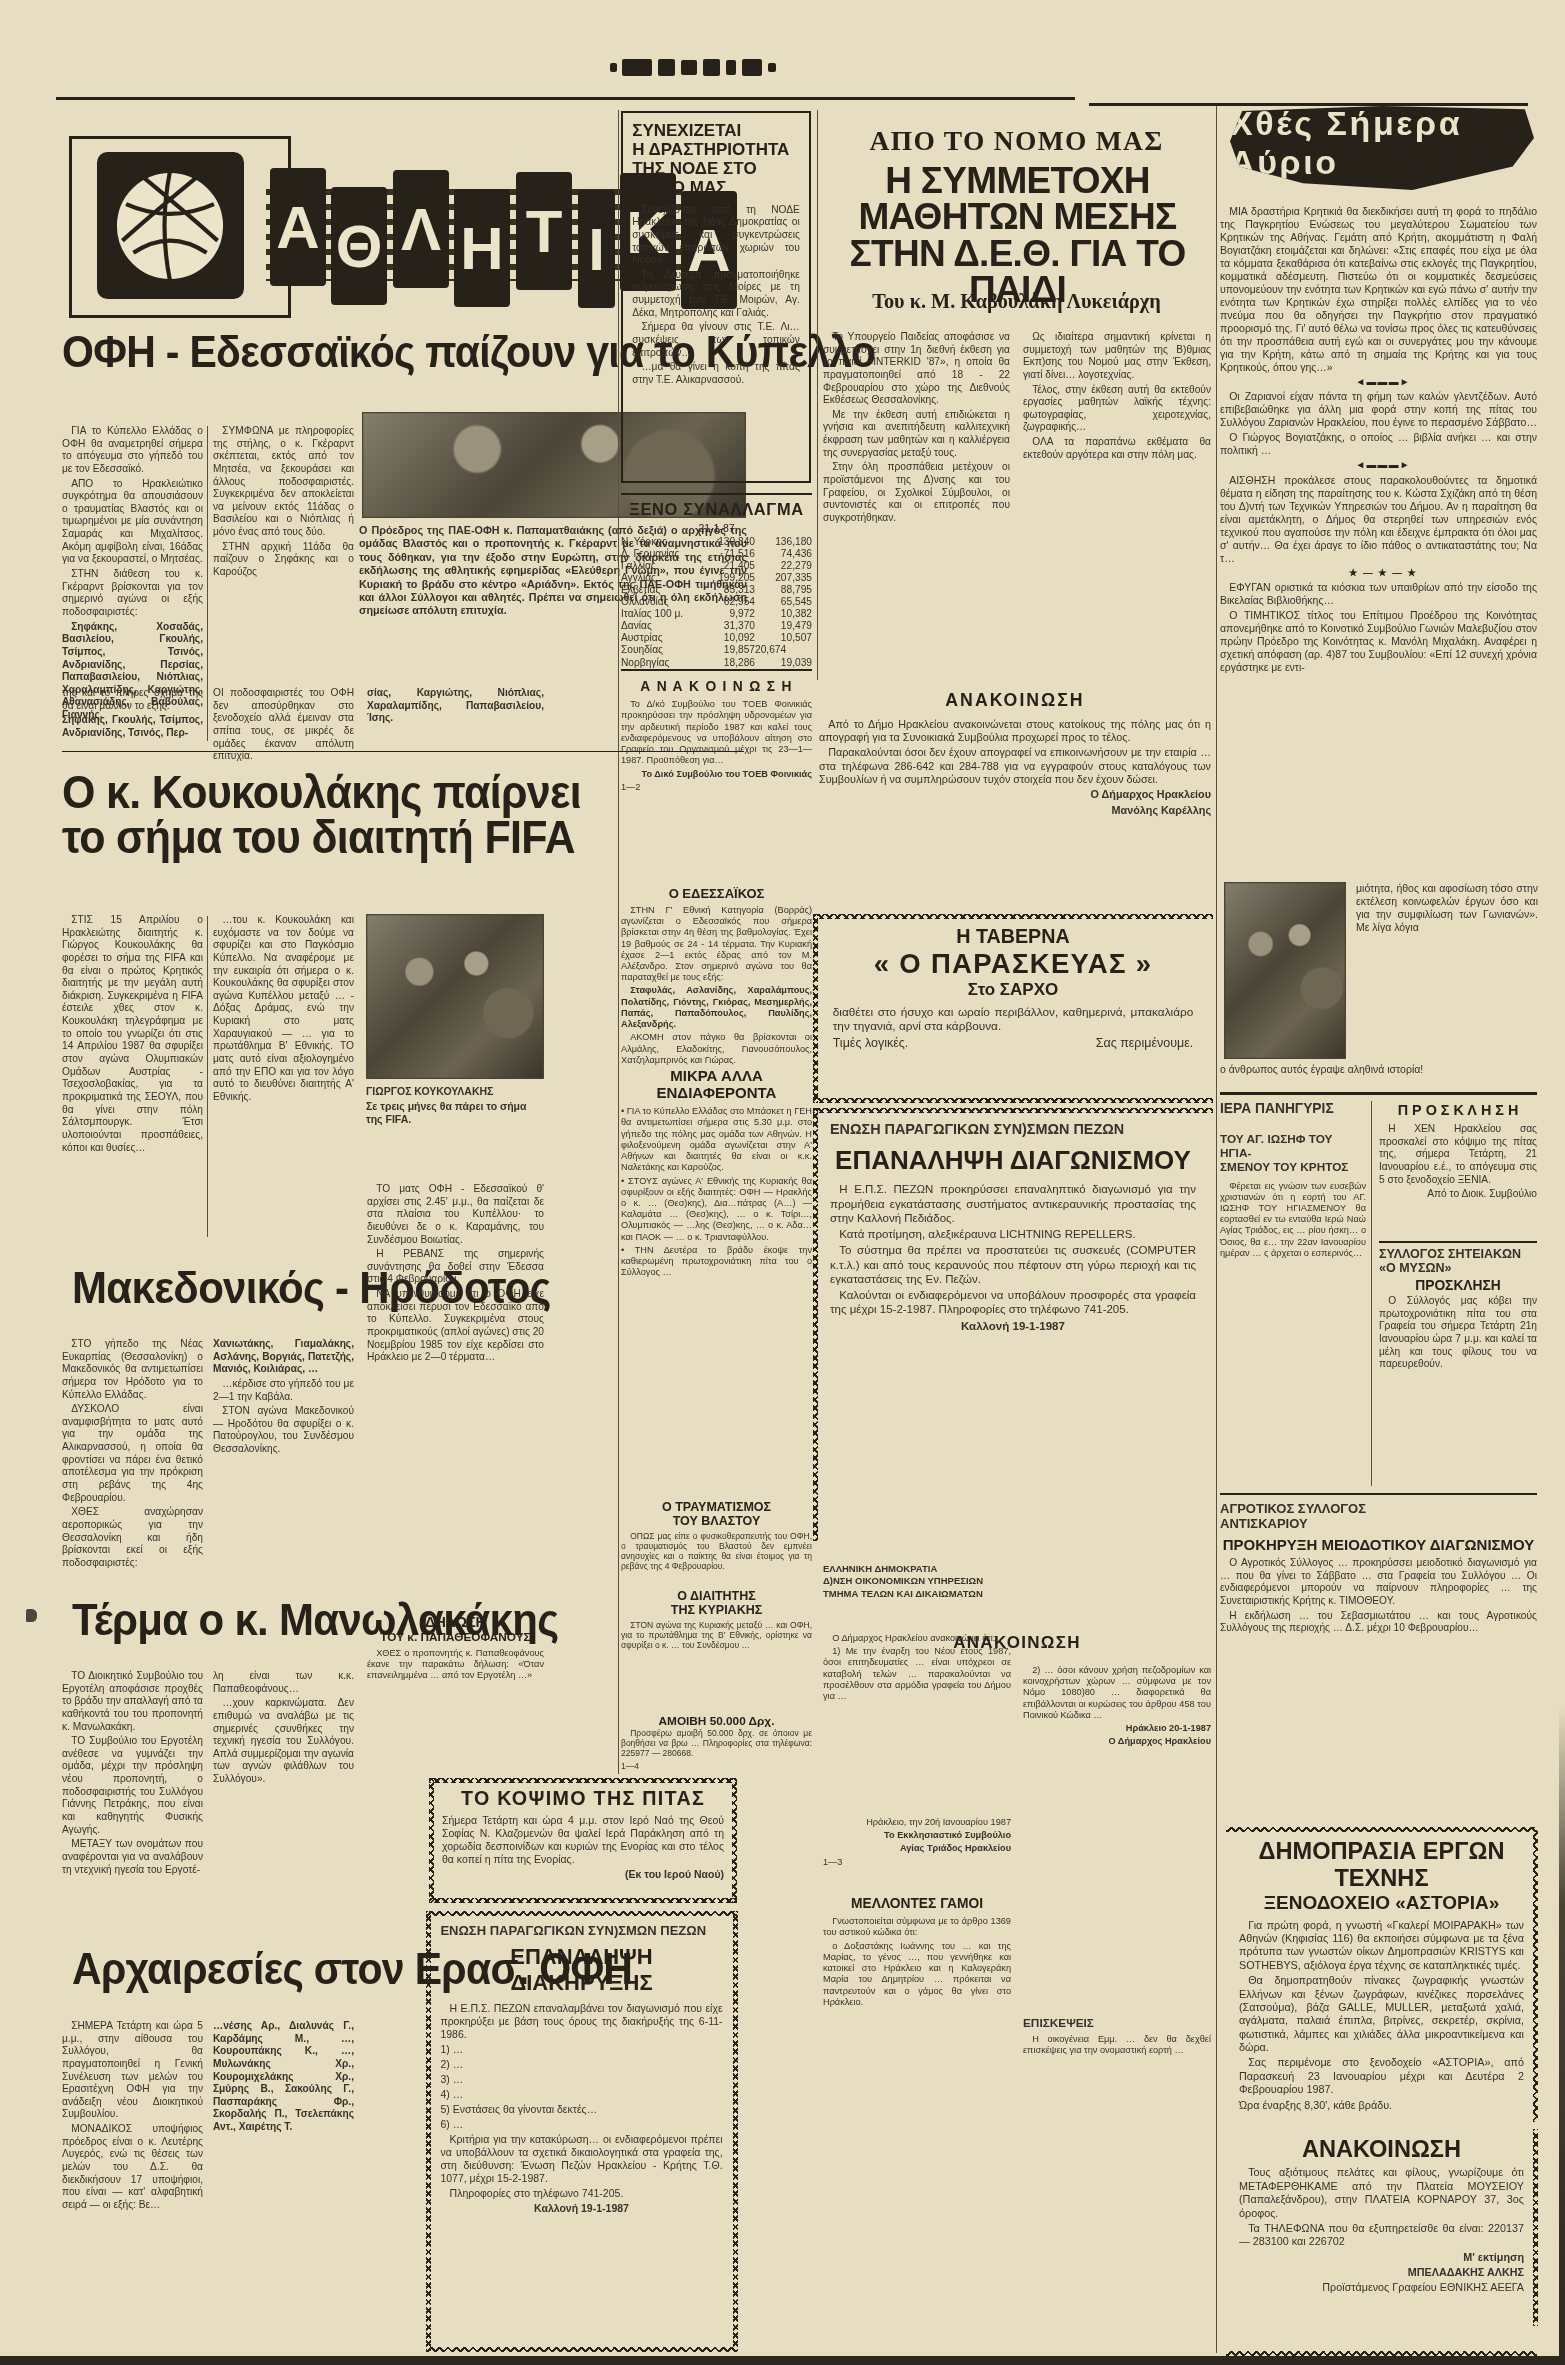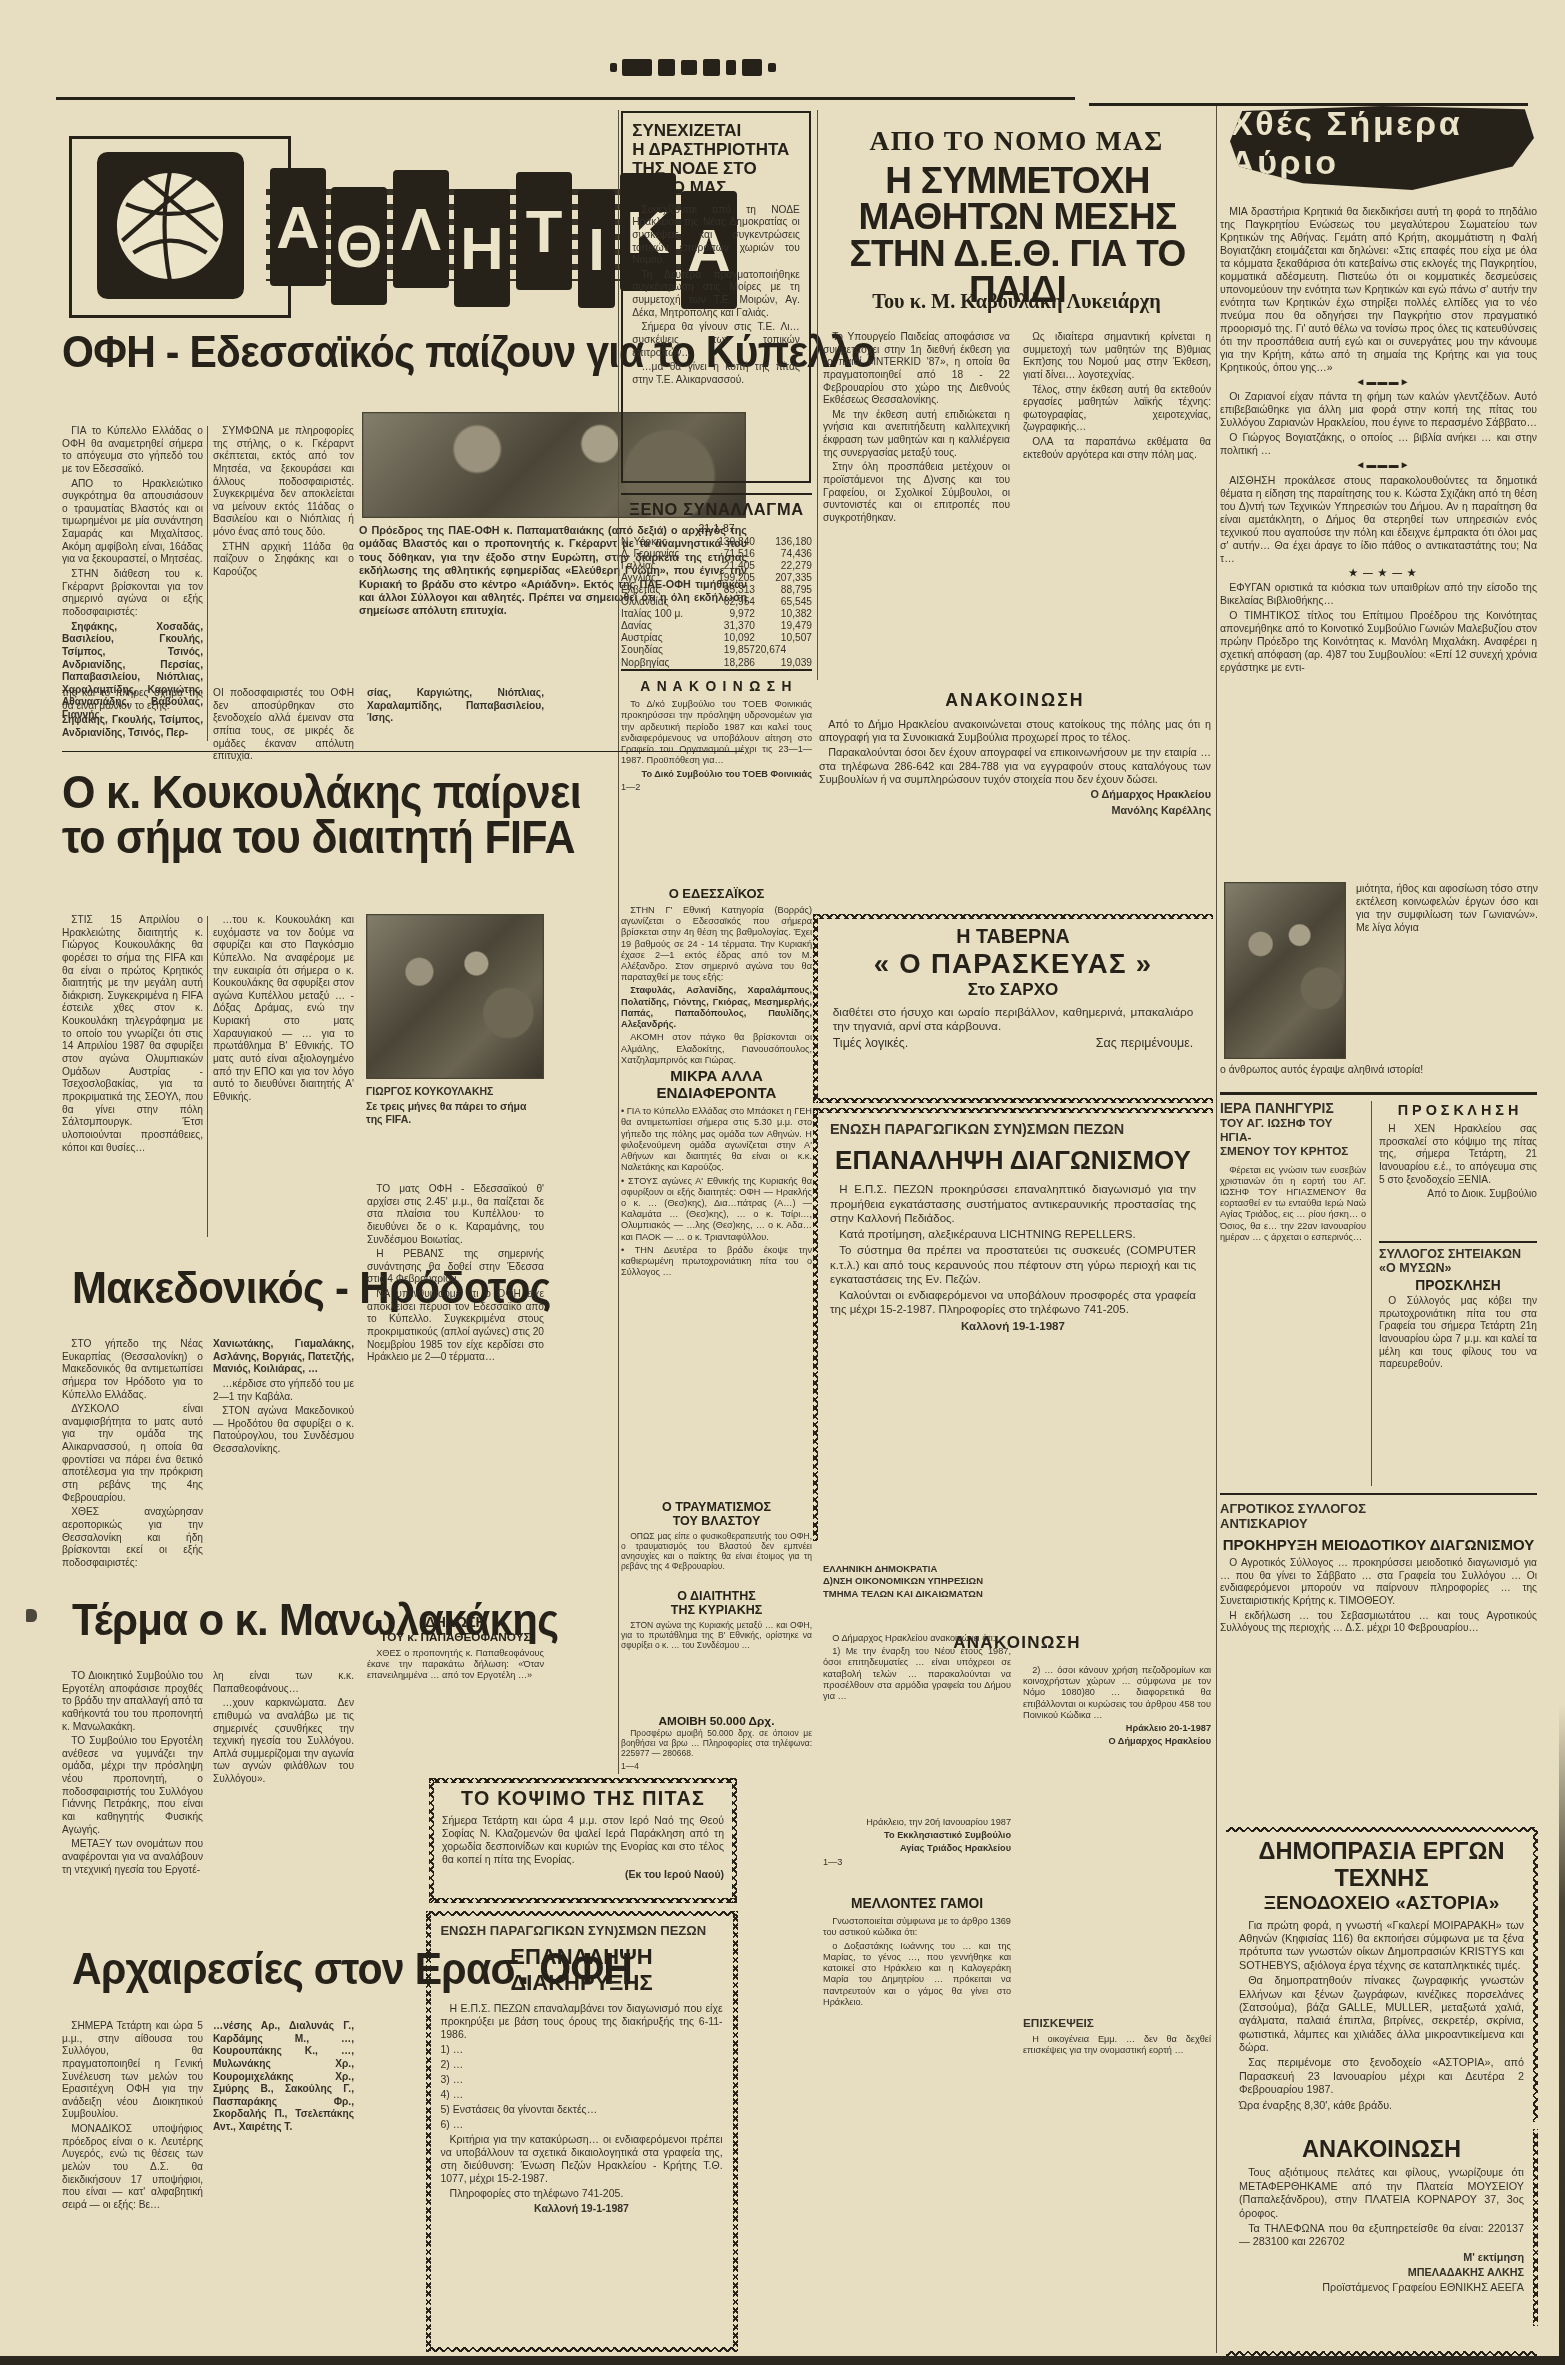--- a/index.html
+++ b/index.html
@@ -476,21 +476,21 @@
   <div class="col" style="left:1356px;top:882px;width:182px;height:174px;font-size:10.5px;">
     <p class="noind">μιότητα, ήθος και αφοσίωση τόσο στην εκτέλεση κοινωφελών έργων όσο και για την συμφιλίωση των Γωνιανών». Με λίγα λόγια</p>
   </div>
   <div class="col" style="left:1220px;top:1063px;width:317px;height:23px;font-size:10.5px;">
     <p class="noind">ο άνθρωπος αυτός έγραψε αληθινά ιστορία!</p>
   </div>
   <div class="rule-h" style="left:1220px;top:1092px;width:317px;height:2.6px;"></div>
 
   <div class="abs" style="left:1220px;top:1101px;width:146px;height:387px;">
     <div style="font-weight:bold;font-size:13.8px;">ΙΕΡΑ ΠΑΝΗΓΥΡΙΣ</div>
-    <div style="font-weight:bold;font-size:11.8px;">ΤΟΥ ΑΓ. ΙΩΣΗΦ ΤΟΥ ΗΓΙΑ-</div>
+    <div style="font-weight:bold;font-size:11.8px;margin-top:16px;">ΤΟΥ ΑΓ. ΙΩΣΗΦ ΤΟΥ ΗΓΙΑ-</div>
     <div style="font-weight:bold;font-size:11.8px;">ΣΜΕΝΟΥ ΤΟΥ ΚΡΗΤΟΣ</div>
     <div class="col small" style="position:static;margin-top:6.6px;">
       <p>Φέρεται εις γνώσιν των ευσεβών χριστιανών ότι η εορτή του ΑΓ. ΙΩΣΗΦ ΤΟΥ ΗΓΙΑΣΜΕΝΟΥ θα εορτασθεί εν τω ενταύθα Ιερώ Ναώ Αγίας Τριάδος, εις … ρίου ήσκη… ο Όσιος, θα ε… την 22αν Ιανουαρίου ημέραν … ς άρχεται ο εσπερινός…</p>
     </div>
   </div>
   <div class="rule-v" style="left:1371px;top:1101px;width:1.3px;height:385px;"></div>
 
   <div class="abs" style="left:1379px;top:1102px;width:158px;height:136px;">
     <div class="ctitle" style="font-size:14.4px;">Π Ρ Ο Σ Κ Λ Η Σ Η</div>
     <div class="col" style="position:static;margin-top:5.2px;font-size:10.2px;">

